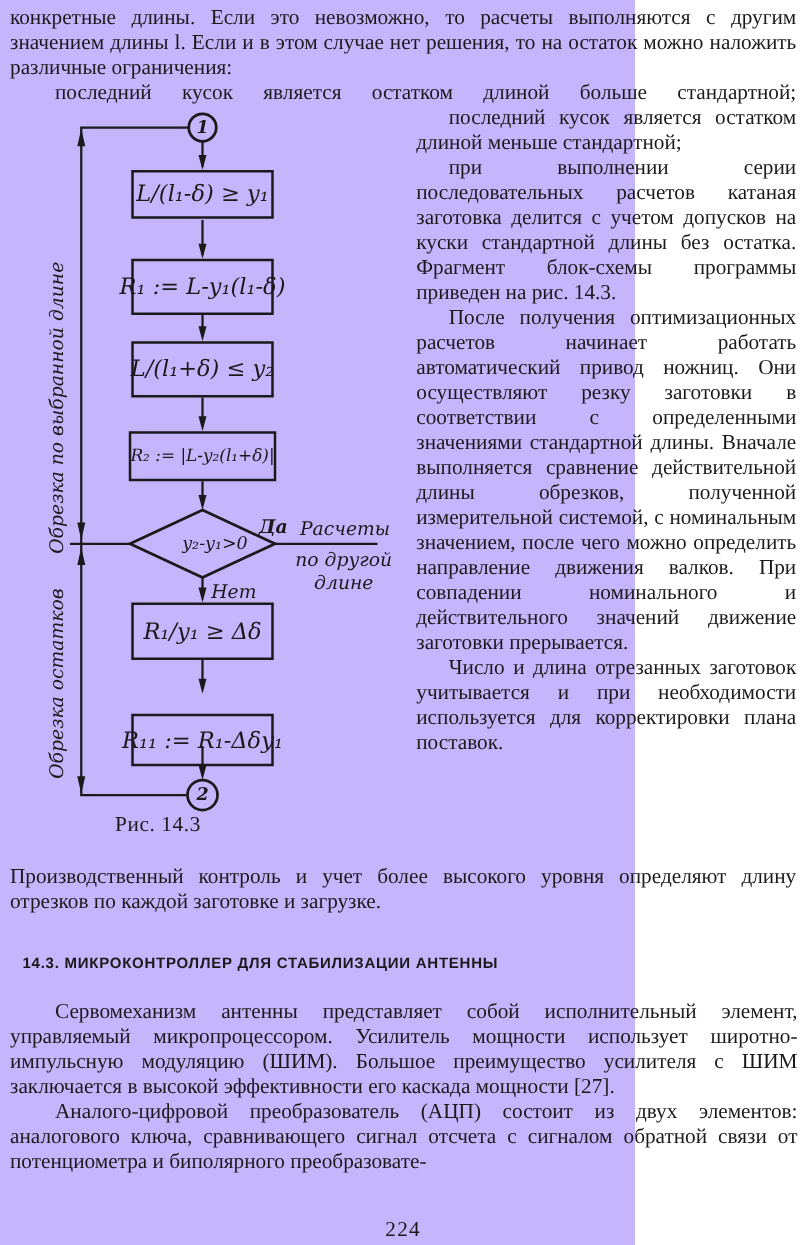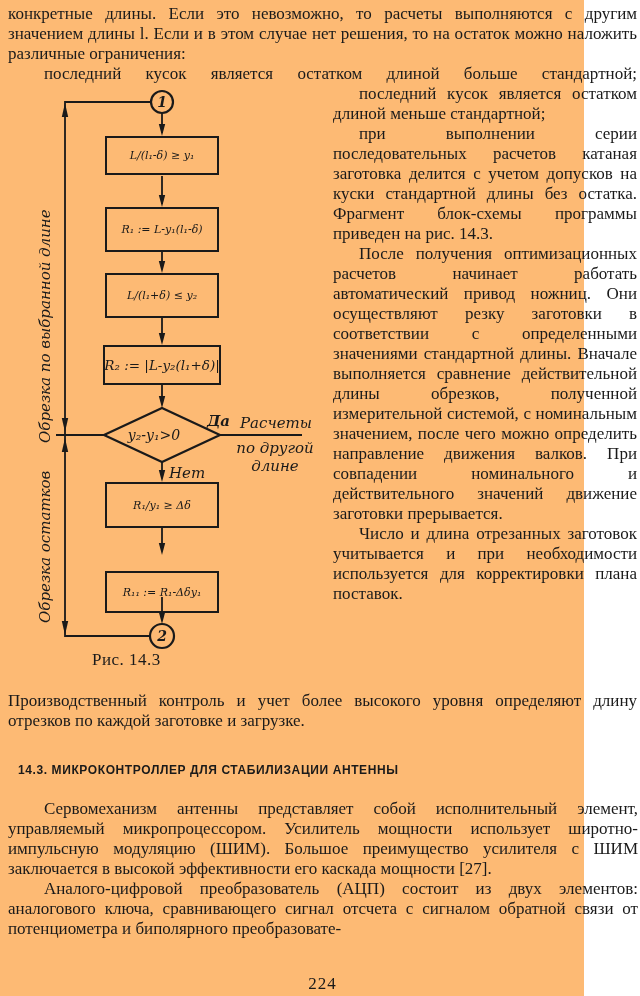--- a/index.html
+++ b/index.html
@@ -1,33 +1,33 @@
 <!DOCTYPE html>
 <html lang="ru"><head>
 <meta charset="utf-8">
 <style>
   html,body{margin:0;padding:0;}
   body{width:640px;height:996px;overflow:hidden;}
-  .page{position:relative;width:584px;height:996px;background:#fdba74;color:#1a1a1a;
+  .page{position:relative;width:508px;height:996px;background:#c4b5fd;color:#1a1a1a;
         font-family:"Liberation Serif","DejaVu Serif",serif;}
   .txt{position:absolute;font-size:17px;line-height:20px;text-align:justify;}
   .txt p{margin:0;}
   .indent{text-indent:36px;}
   .indent-sm{text-indent:26px;}
   .stretch{text-align-last:justify;}
   .heading{position:absolute;font-family:"Liberation Sans","DejaVu Sans",sans-serif;
            font-weight:700;font-size:12px;letter-spacing:0.6px;}
   .pagenum{position:absolute;left:0;top:974px;width:645px;text-align:center;font-size:17px;letter-spacing:1px;}
 
   
   .flow{position:absolute;left:30px;top:88px;width:310px;height:600px;}
   .flow svg{position:absolute;left:0;top:0;}
   .fbox{position:absolute;box-sizing:border-box;border:2.5px solid #1a1a1a;
         display:flex;align-items:center;justify-content:center;white-space:nowrap;
-        font-family:"DejaVu Serif","DejaVu Sans",serif;font-style:italic;font-size:11px;}
+        font-family:"DejaVu Serif","DejaVu Sans",serif;font-style:italic;font-size:18px;}
   .fdia{position:absolute;display:flex;align-items:center;justify-content:center;
         font-family:"DejaVu Serif","DejaVu Sans",serif;font-style:italic;font-size:14px;}
   .flab{position:absolute;font-family:"DejaVu Serif","DejaVu Sans",serif;
         font-style:italic;font-size:15px;white-space:nowrap;}
   .flab-c{text-align:center;white-space:normal;}
   .vlab{position:absolute;writing-mode:vertical-rl;transform:rotate(180deg);
         font-family:"DejaVu Serif","DejaVu Sans",serif;font-style:italic;font-size:15px;
         display:flex;align-items:center;justify-content:center;white-space:nowrap;}
   .cnum{position:absolute;display:flex;align-items:center;justify-content:center;
         font-family:"DejaVu Serif","DejaVu Sans",serif;font-style:italic;font-size:14px;font-weight:700;}
@@ -90,21 +90,21 @@
     <div class="cnum" style="left:121px;top:5px;width:22px;height:18px;">1</div>
     <div class="cnum" style="left:120px;top:539px;width:24px;height:18px;">2</div>
 
     <div class="fbox" style="left:75px;top:48px;width:114px;height:39px;">L/(l₁-δ) ≥ y₁</div>
     <div class="fbox" style="left:75px;top:119px;width:114px;height:45px;">R₁ := L-y₁(l₁-δ)</div>
     <div class="fbox" style="left:75px;top:185px;width:114px;height:45px;">L/(l₁+δ) ≤ y₂</div>
     <div class="fbox" style="left:75px;top:394px;width:114px;height:46px;">R₁/y₁ ≥ Δδ</div>
     <div class="fbox" style="left:73px;top:257px;width:118px;height:40px;font-size:13.5px;">R₂ := |L-y₂(l₁+δ)|</div>
     <div class="fbox" style="left:75px;top:467px;width:114px;height:42px;margin-top:16px;">R₁₁ := R₁-Δδy₁</div>
 
-    <div class="fdia" style="left:78px;top:338px;width:92px;height:18px;text-align:center;">y₂-y₁&gt;0</div>
+    <div class="fdia" style="left:96px;top:338px;width:92px;height:18px;text-align:center;">y₂-y₁&gt;0</div>
 
     <div class="flab" style="left:177px;top:324px;font-weight:bold;">Да</div>
     <div class="flab" style="left:139px;top:376px;">Нет</div>
     <div class="flab flab-c" style="left:190px;top:326px;width:112px;">Расчеты</div>
     <div class="flab flab-c" style="left:183px;top:351px;width:124px;">по другой длине</div>
 
 
     <div class="vlab" style="left:3px;top:137px;width:24px;height:202px;">Обрезка по выбранной длине</div>
     <div class="vlab" style="left:3px;top:380px;width:24px;height:157px;">Обрезка остатков</div>
 

